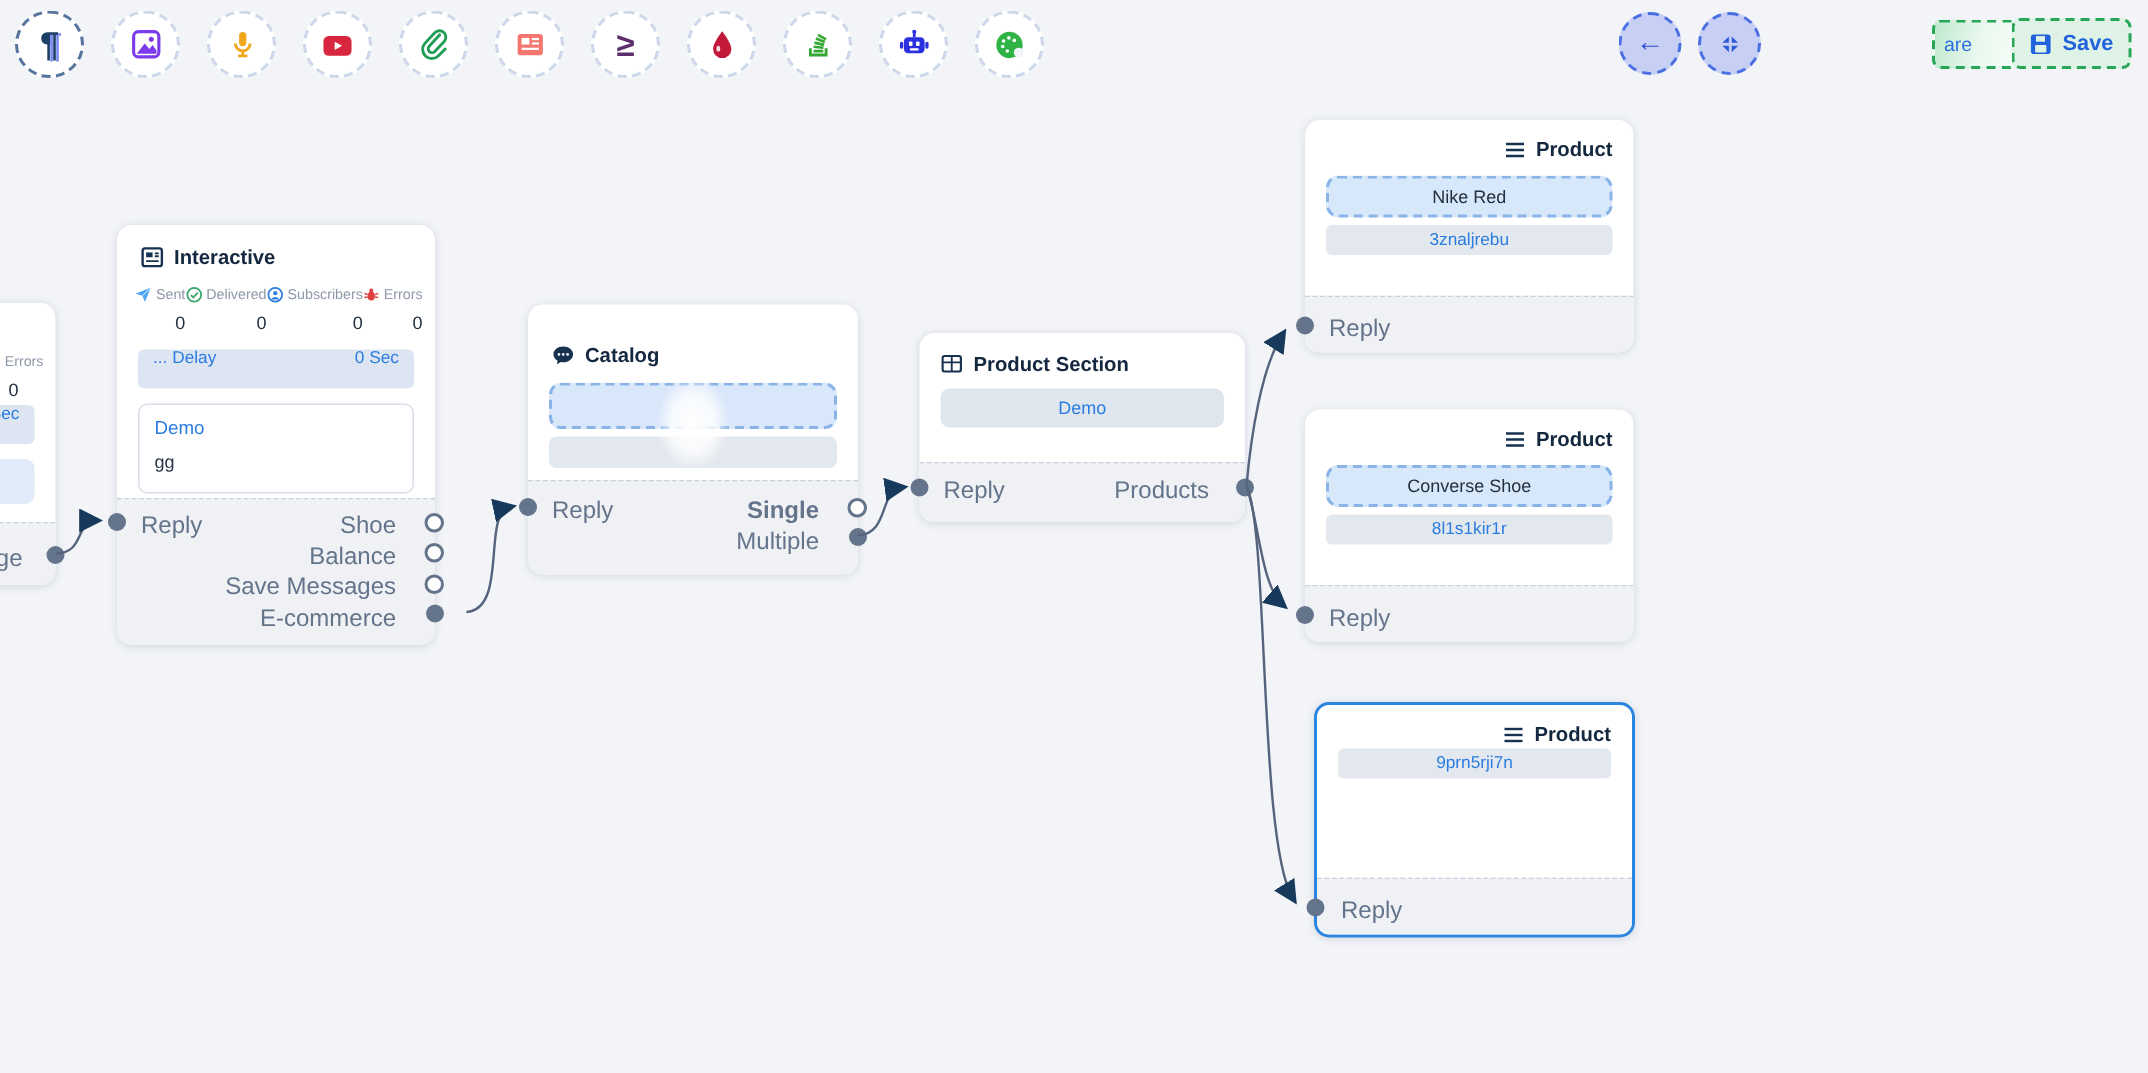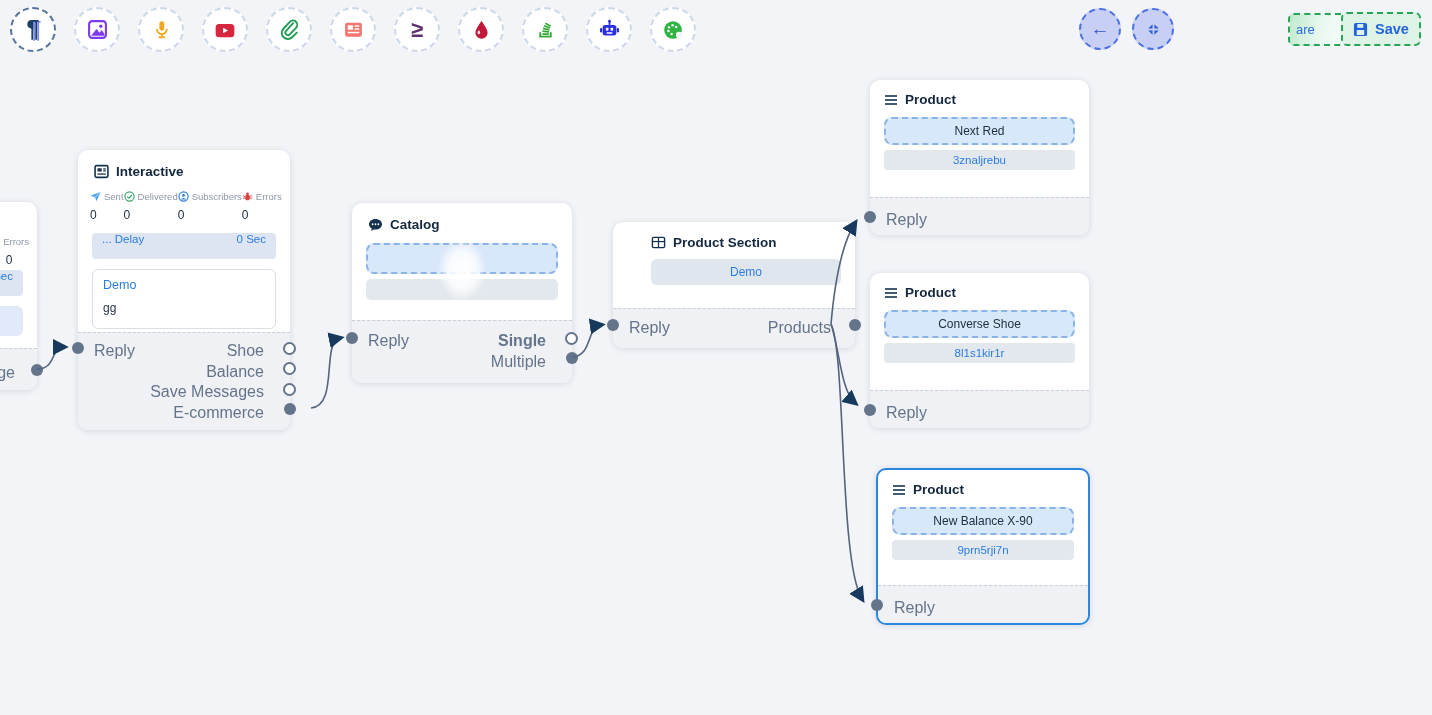--- a/index.html
+++ b/index.html
@@ -40,51 +40,51 @@
 
   .delay-row { background:#dce5f1; border-radius:4px; height:26px; display:flex; align-items:flex-start;
                justify-content:space-between; padding:0 10px; color:#2b7ce0; font-size:11.5px; }
   .dashed-box { background:#d9e7fa; border:2px dashed #8ab4e8; border-radius:8px; }
   .gray-box { background:#e3e8ee; border-radius:5px; }
 
   
   #node-interactive { left:78px; top:150px; width:212px; height:280px; }
   #node-interactive .node-header { padding:14px 16px 4px; }
   .stats { display:flex; justify-content:space-between; padding:8px 12px 0; }
-  .stat { text-align:left; }
+  .stat { text-align:right; }
   .stat-top { display:flex; align-items:center; gap:3px; font-size:9.5px; color:#8e98a8; }
   .stat-val { font-size:12px; color:#22303f; margin-top:6px; }
   #node-interactive .delay-row { margin:11px 14px 0; }
   .demo-box { margin:10px 14px 0; border:1px solid #d9dfe8; border-radius:6px; padding:8px 10px 13px; }
   .demo-title { color:#2b7ce0; font-size:12.5px; }
   .demo-text { color:#2a3648; font-size:12px; margin-top:9px; }
   #node-interactive .node-footer { height:98px; }
 
   
   #node-catalog { left:352px; top:203px; width:220px; height:180px; }
-  #node-catalog .node-header { padding:14px 16px 2px; }
+  #node-catalog .node-header { padding:26px 16px 2px; }
   #node-catalog .dashed-box { margin:9px 14px 0; height:31px; position:relative; }
   .blob { position:absolute; left:50%; top:-6px; transform:translateX(-50%); width:48px; height:62px;
           background:radial-gradient(ellipse at center, rgba(255,255,255,.98) 0%, rgba(255,255,255,.8) 42%, rgba(255,255,255,0) 72%); }
   #node-catalog .gray-box { margin:5px 14px 0; height:21px; }
   #node-catalog .node-footer { height:63px; }
 
   
-  #node-psection { left:613px; top:222px; width:242px; height:126px;padding-left:24px; }
+  #node-psection { left:613px; top:222px; width:217px; height:126px; }
   #node-psection .node-header { padding:13px 14px 2px; }
   .center-box { margin:7px 14px 0; height:26px; background:#dfe6ee; border-radius:6px;
                 display:flex; align-items:center; justify-content:center; color:#2b7ce0; font-size:12px; }
   #node-psection .node-footer { height:40px; }
 
   
   .product-node { width:219px; height:155px; }
   #node-p1 { left:870px; top:80px; }
   #node-p2 { left:870px; top:273px; }
   #node-p3 { left:876px; top:468px; width:214px; height:157px; }
-  .product-node .node-header { padding:12px 14px 2px; }
+  .product-node .node-header { padding:12px 14px 2px;justify-content:flex-end; }
   .pname-box { margin:8px 14px 5px; height:28px; background:#d8e8fb; border:2px dashed #8ab4e8; border-radius:8px;
                display:flex; align-items:center; justify-content:center; color:#22303f; font-size:12px; font-weight:500; }
   .pid-box { margin:0 14px; height:20px; background:#e3e8ee; border-radius:4px;
              display:flex; align-items:center; justify-content:center; color:#2b7ce0; font-size:11.5px; }
   .product-node .node-footer { height:38px; }
 
   
   #node-partial { left:-199px; top:202px; width:236px; height:188px; }
   #node-partial .pstat { position:absolute; right:8px; top:34px; text-align:center; }
   #node-partial .pstat .stat-top { justify-content:center; }
@@ -366,21 +366,21 @@
   <div class="node product-node" id="node-p1">
     <div class="node-header">
       <svg width="14" height="12" viewBox="0 0 14 12" stroke="#16324e" stroke-width="1.6">
         <line x1="1" y1="2" x2="13" y2="2"></line>
           <line x1="1" y1="6" x2="13" y2="6"></line>
           <line x1="1" y1="10" x2="13" y2="10"></line>
       </svg>
       <span>Product</span>
     </div>
     <div class="pname-box">
-      <span>Next Red</span>
+      <span>Nike Red</span>
     </div>
     <div class="pid-box">
       <span>3znaljrebu</span>
     </div>
     <div class="node-footer">
       <span class="dot" style="left:-6px; top:13px;"></span>
       <span class="hlabel" style="left:16px; top:13px;">Reply</span>
     </div>
   </div>
 
@@ -406,23 +406,20 @@
   </div>
 
   <div class="node product-node selected" id="node-p3">
     <div class="node-header">
       <svg width="14" height="12" viewBox="0 0 14 12" stroke="#16324e" stroke-width="1.6">
         <line x1="1" y1="2" x2="13" y2="2"></line>
           <line x1="1" y1="6" x2="13" y2="6"></line>
           <line x1="1" y1="10" x2="13" y2="10"></line>
       </svg>
       <span>Product</span>
-    </div>
-    <div class="pname-box">
-      <span>New Balance X-90</span>
     </div>
     <div class="pid-box">
       <span>9prn5rji7n</span>
     </div>
     <div class="node-footer">
       <span class="dot" style="left:-7px; top:13px;"></span>
       <span class="hlabel" style="left:16px; top:13px;">Reply</span>
     </div>
   </div>
 

